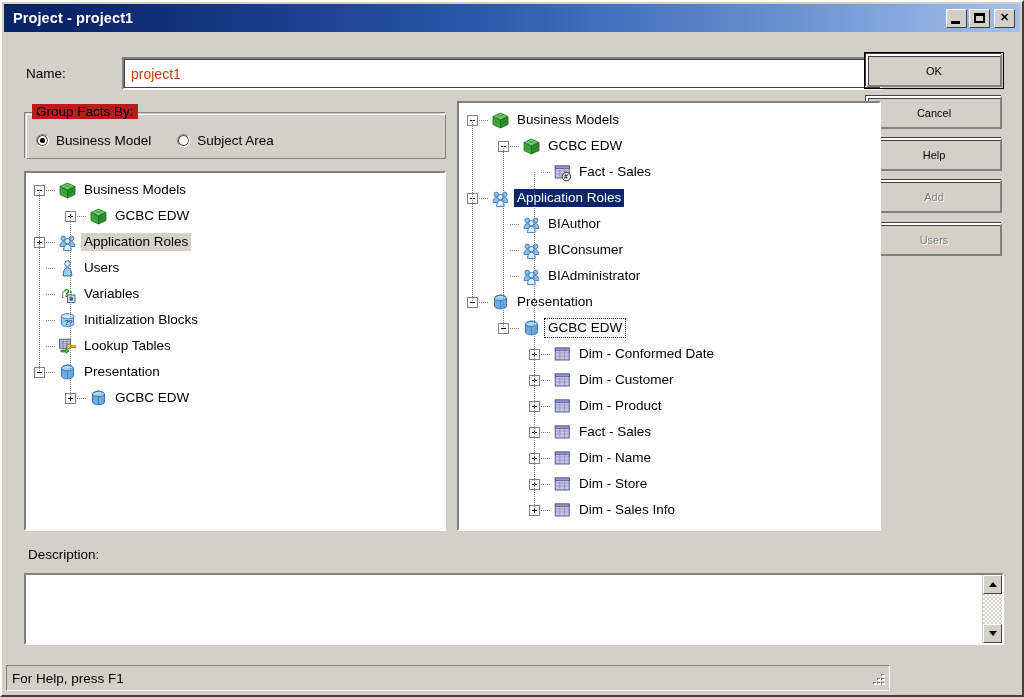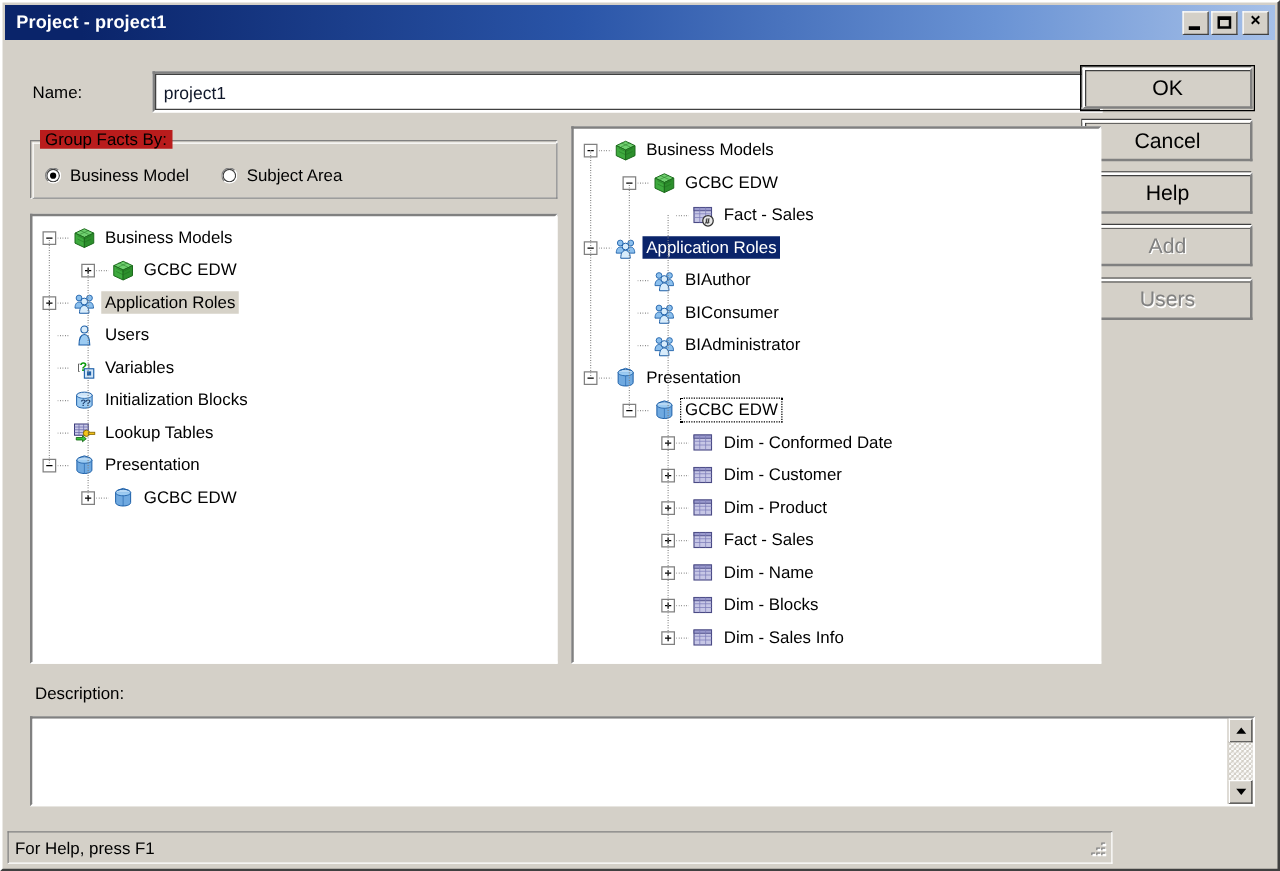--- a/index.html
+++ b/index.html
@@ -55,33 +55,33 @@
     background:#fff;
     border-left:2px solid #808080;border-top:2px solid #808080;
     border-right:2px solid #ffffff;border-bottom:2px solid #ffffff;
     outline:1px solid #404040;outline-offset:-3px;
     box-sizing:border-box;
     display:flex;align-items:center;
   }
   .name-input input{
     border:0;outline:0;background:transparent;width:100%;height:100%;
     font-family:"Liberation Sans",sans-serif;font-size:14px;
-    padding-left:7px;color:#0f172a;
+    padding-left:7px;color:#c2410c;
   }
 
   
   .btn{
     position:absolute;right:20px;width:136px;height:33px;
     background:#d4d0c8;
     border-left:2px solid #ffffff;border-top:2px solid #ffffff;
     border-right:2px solid #808080;border-bottom:2px solid #808080;
     box-shadow:1px 1px 0 0 #404040 inset, -1px -1px 0 0 #404040;
     box-sizing:border-box;
     display:flex;align-items:center;justify-content:center;
-    font-size:17px;cursor:default;user-select:none;
+    font-size:11px;cursor:default;user-select:none;
   }
   .btn.default{outline:1.5px solid #000;outline-offset:1px;}
   .btn.disabled{color:#808080;text-shadow:1px 1px 0 #ffffff;}
   #btn-ok{top:52px;}
   #btn-cancel{top:94px;}
   #btn-help{top:136px;}
   #btn-add{top:178px;}
   #btn-remove{top:221px;}
 
   
@@ -672,21 +672,21 @@
       <rect x="2.2" y="3" width="14" height="12" fill="#c7c7e6" stroke="#4a4a85" stroke-width=".9"></rect>
       <rect x="2.2" y="3" width="14" height="2.6" fill="#9a9acd" stroke="#4a4a85" stroke-width=".7"></rect>
       <g stroke="#7d7dba" stroke-width=".6">
         <line x1="2.2" y1="8" x2="16.2" y2="8"></line>
                 <line x1="2.2" y1="11" x2="16.2" y2="11"></line>
         <line x1="6.8" y1="3" x2="6.8" y2="15"></line>
                 <line x1="11.5" y1="3" x2="11.5" y2="15"></line>
       </g>
             </svg>
           </span>
-          <span class="label">Dim - Blocks</span>
+          <span class="label">Dim - Store</span>
         </div>
         <div class="node">
           <span class="indent" style="width: 70px;"></span>
           <span class="toggle plus"></span>
           <span class="dots"></span>
           <span class="ico">
             <svg viewBox="0 0 19 19">
       <rect x="2.2" y="3" width="14" height="12" fill="#c7c7e6" stroke="#4a4a85" stroke-width=".9"></rect>
       <rect x="2.2" y="3" width="14" height="2.6" fill="#9a9acd" stroke="#4a4a85" stroke-width=".7"></rect>
       <g stroke="#7d7dba" stroke-width=".6">

